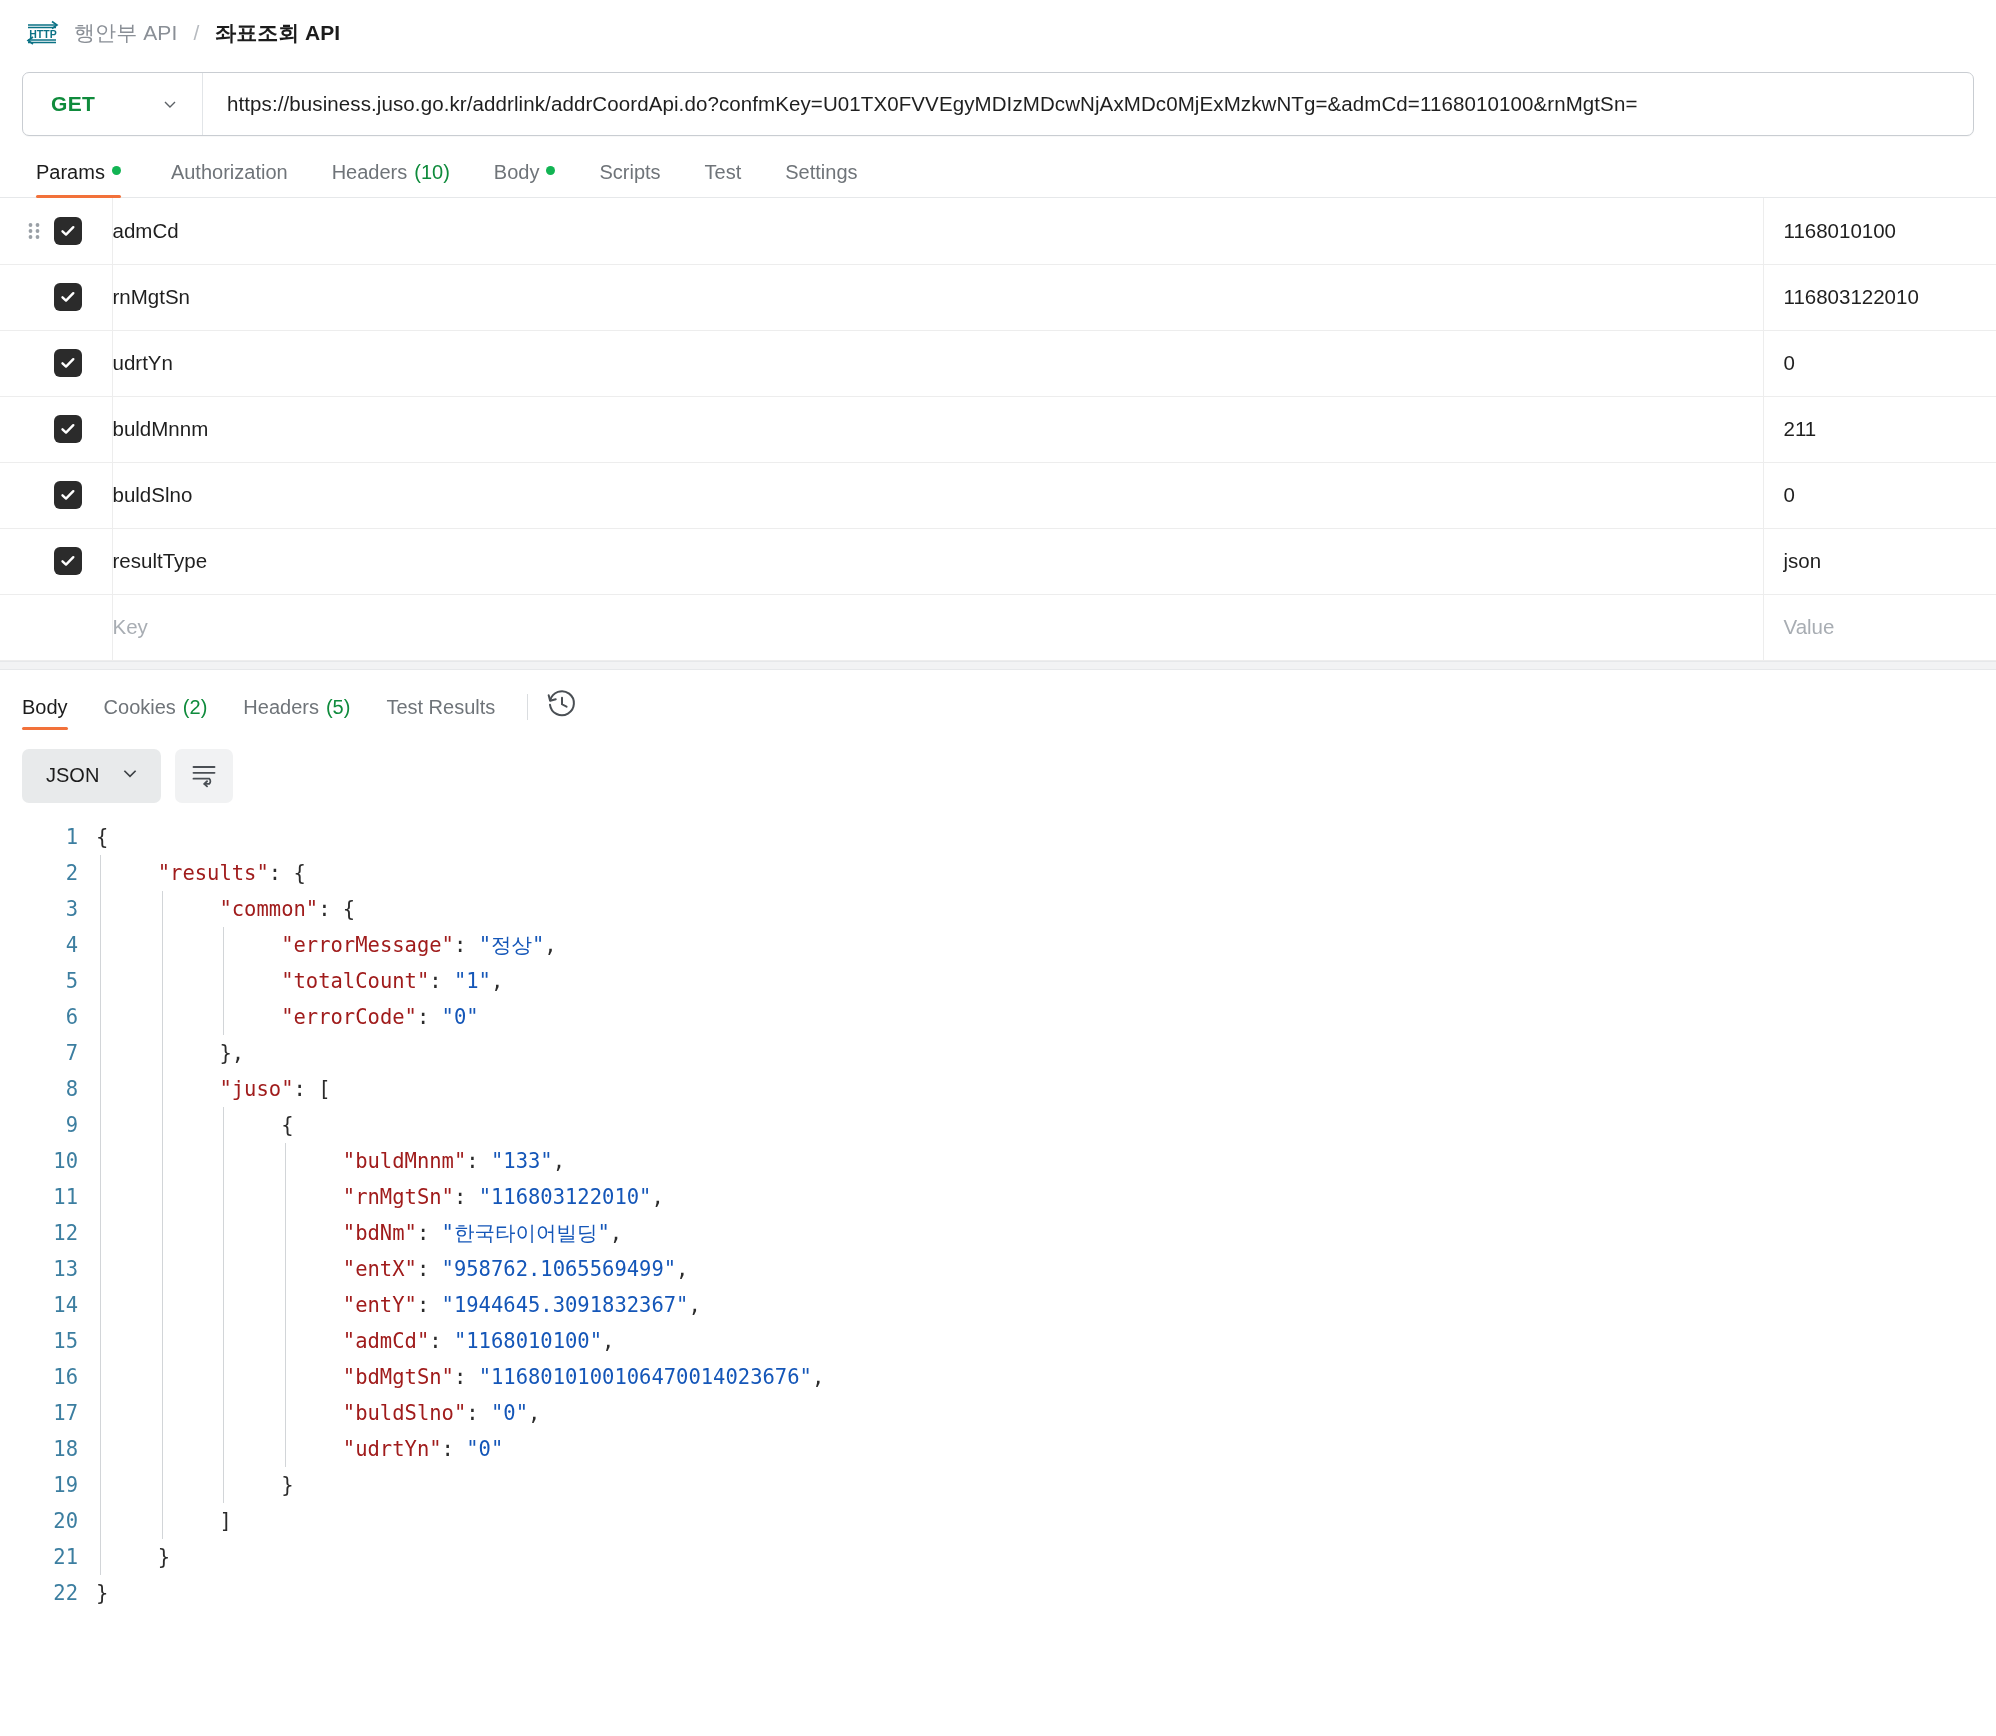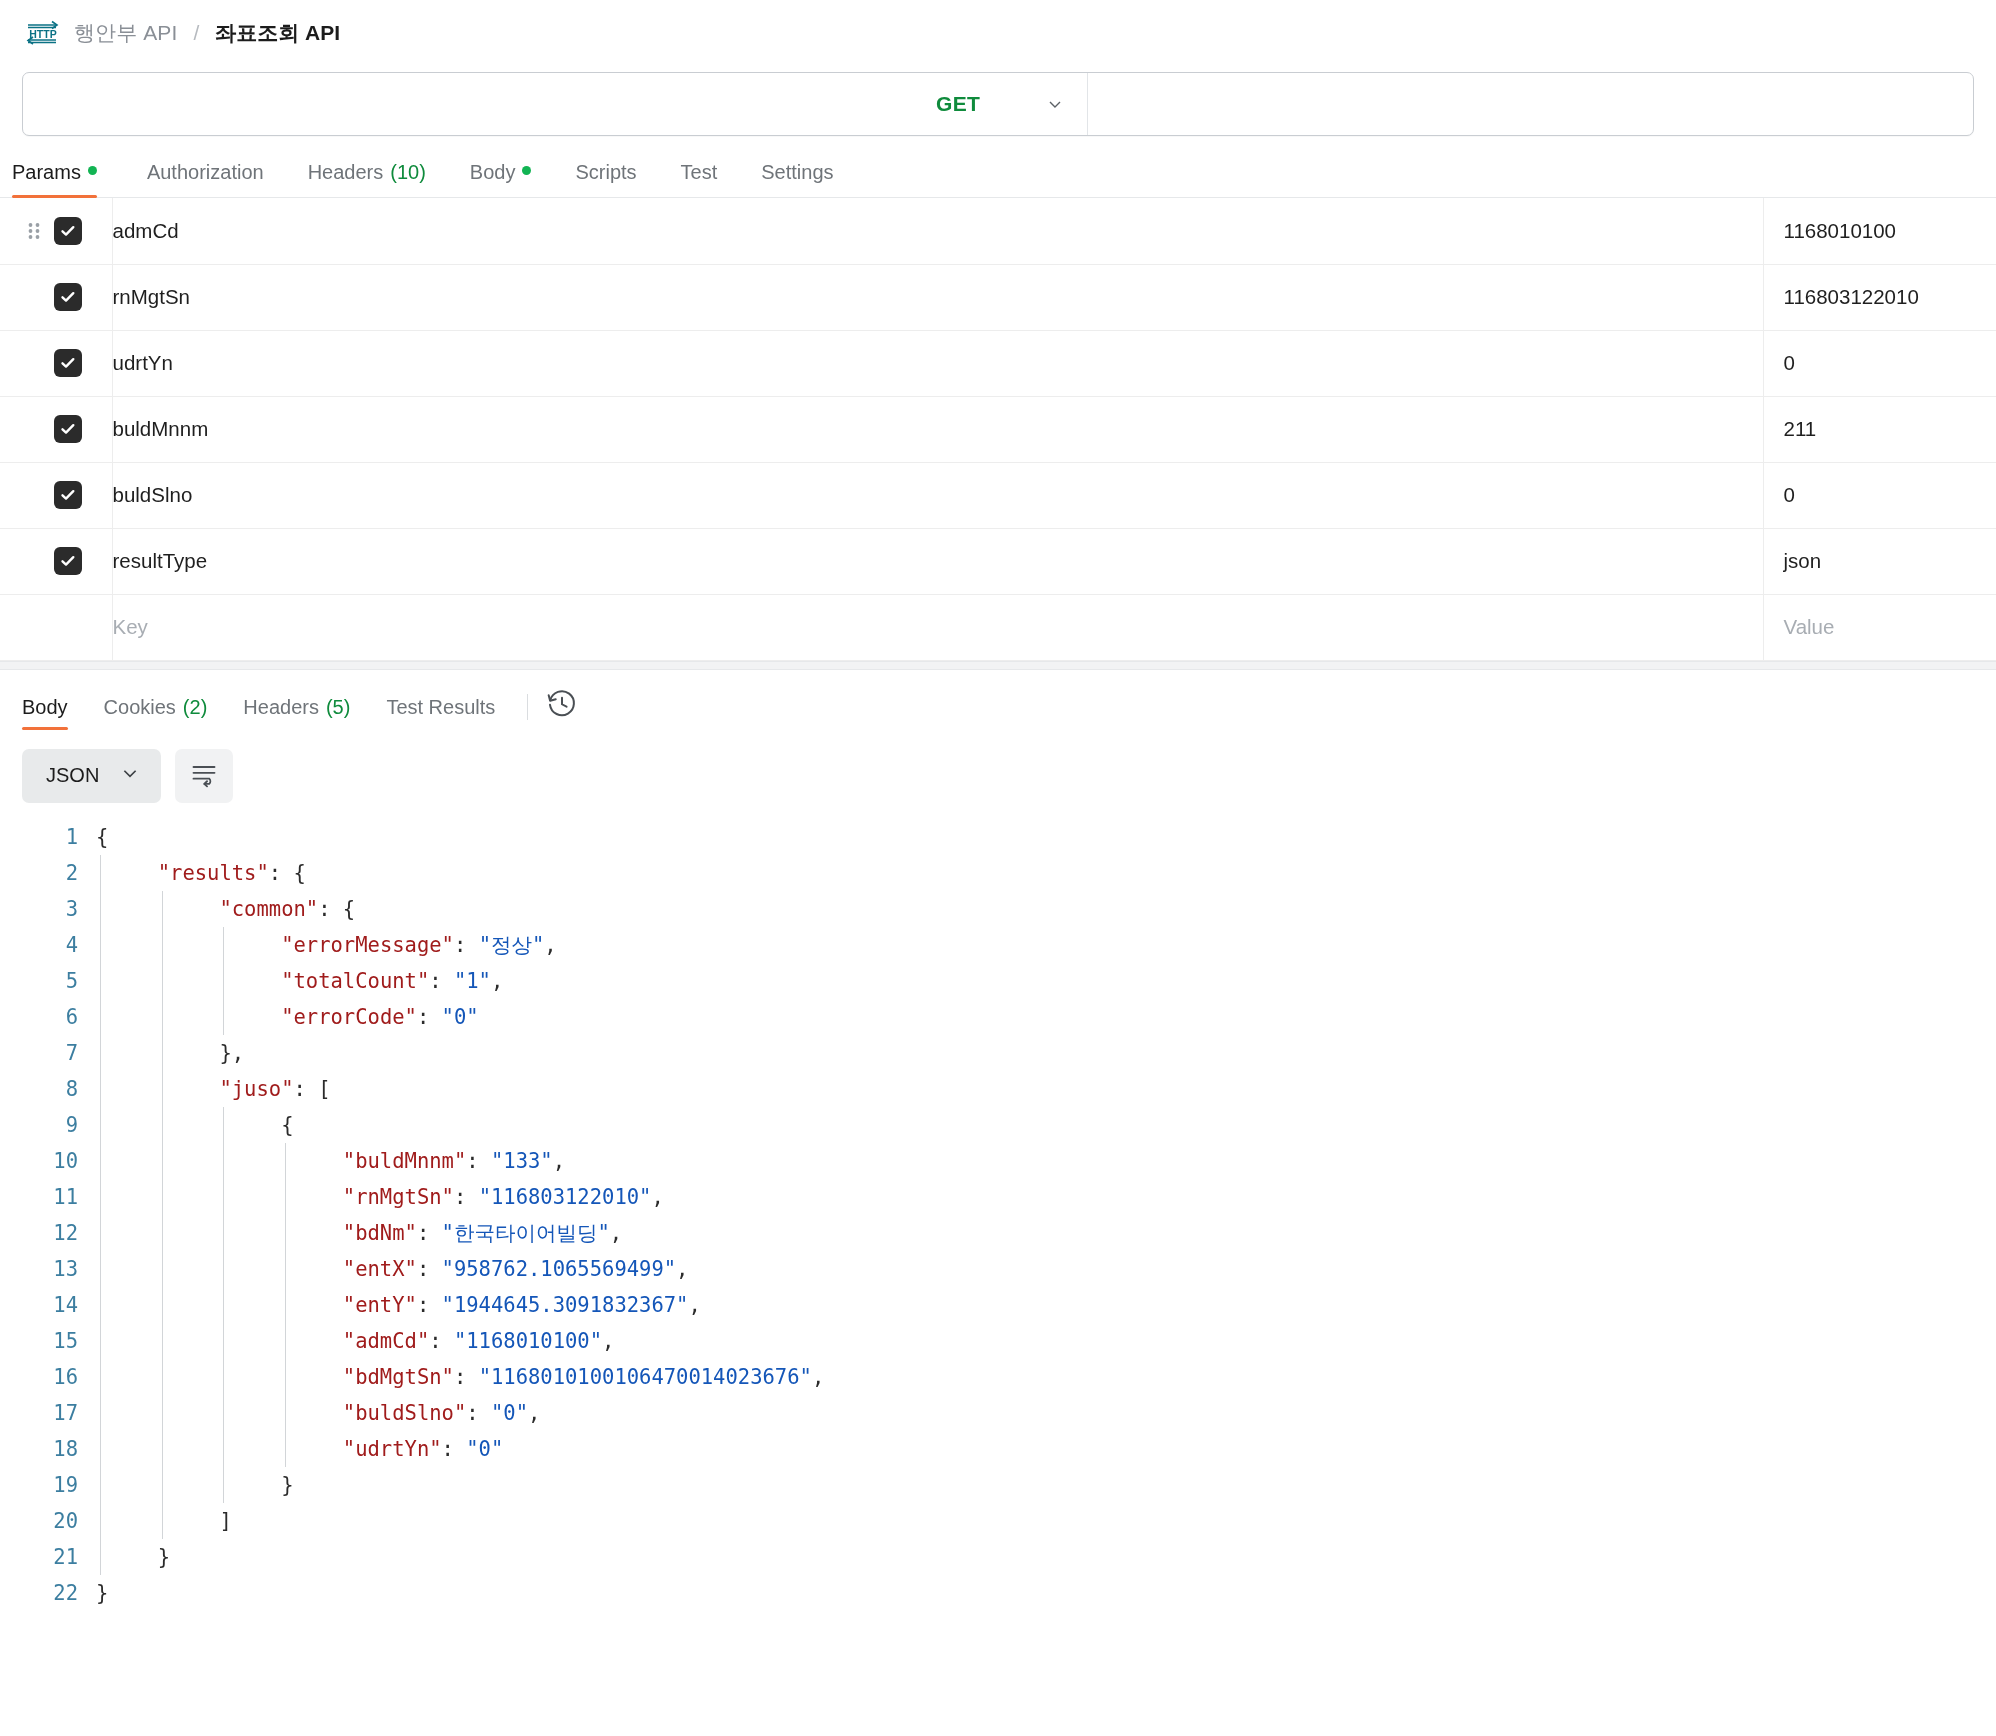--- a/index.html
+++ b/index.html
@@ -73,21 +73,21 @@
     color: #1f1f1f;
     white-space: nowrap;
     letter-spacing: .1px;
   }
 
   
   .req-tabs {
     display: flex;
     align-items: flex-end;
     gap: 0;
-    padding: 22px 0 0 12px;
+    padding: 22px 0 0 36px;
     border-bottom: 1px solid #e6e8ea;
     height: 62px;
   }
   .req-tab {
     font-size: 20px;
     color: #6f7479;
     padding: 0 22px 13px 22px;
     position: relative;
     white-space: nowrap;
     display: flex;
@@ -264,20 +264,23 @@
 
 <div class="url-wrap">
   <div class="url-bar">
     <div class="method-box">
       <span class="method-label">GET</span>
       <span class="chev">
         <svg width="16" height="16" viewBox="0 0 16 16">
             <path d="M3 6 L8 11 L13 6" stroke="#5c6166" stroke-width="1.4" fill="none"></path>
           </svg>
       </span>
+    </div>
+    <div class="url-input-area">
+      <span class="url-text">https://business.juso.go.kr/addrlink/addrCoordApi.do?confmKey=U01TX0FVVEgyMDIzMDcwNjAxMDc0MjExMzkwNTg=&amp;admCd=1168010100&amp;rnMgtSn=</span>
     </div>
   </div>
 </div>
 
 <div class="req-tabs">
   <div class="req-tab active">
     <span>Params</span>
     <span class="dot-green"></span>
   </div>
   <div class="req-tab">

